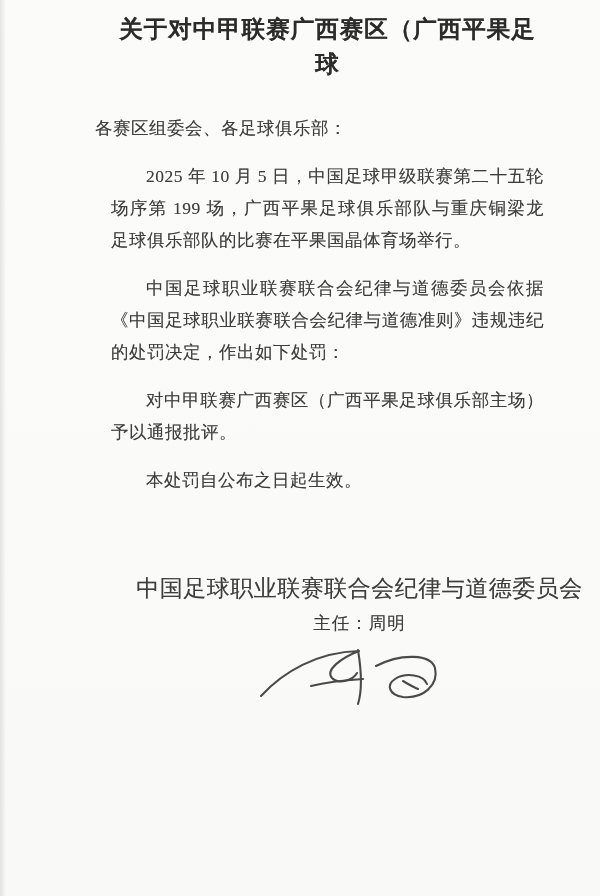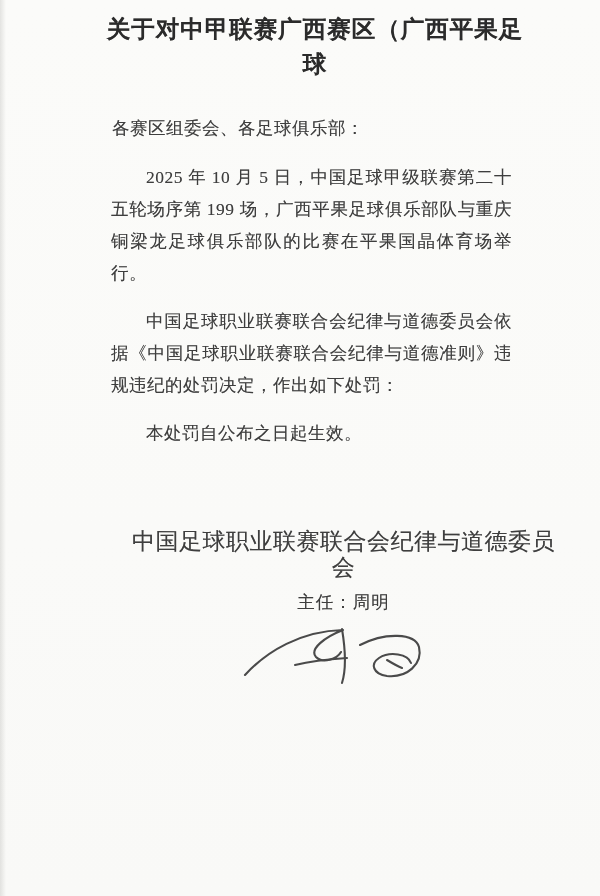--- a/index.html
+++ b/index.html
@@ -10,21 +10,21 @@
   .page {
     position: relative;
     width: 600px;
     height: 896px;
     margin: 0 auto;
     background: linear-gradient(180deg, #fbfbf9 0%, #fafaf8 60%, #f9f9f7 100%);
     overflow: hidden;
     font-family: "Liberation Serif", "DejaVu Serif", serif;
     color: #3e3e3e;
     box-sizing: border-box;
-    padding: 12px 72px 10px 95px;
+    padding: 12px 40px 10px 95px;
   }
   .page::before {
     content: "";
     position: absolute;
     left: 0; top: 0; bottom: 0;
     width: 6px;
     background: linear-gradient(90deg, rgba(120,120,115,0.18), rgba(120,120,115,0));
     pointer-events: none;
   }
   .doc-title {
@@ -32,21 +32,21 @@
     width: 440px;
     text-align: center;
     font-size: 23.5px;
     font-weight: 700;
     line-height: 35px;
     color: #2b2b2b;
     letter-spacing: 1px;
     text-shadow: 0 0 0.5px rgba(40,40,40,0.55);
   }
   .salutation {
-    margin: 17px;
+    margin: 0;
     font-size: 17.5px;
     line-height: 32px;
     letter-spacing: 0.5px;
     text-shadow: 0 0 0.4px rgba(62,62,62,0.45);
   }
   .body-para {
     margin: 16px;
     font-size: 17.5px;
     line-height: 32px;
     letter-spacing: 0.5px;
@@ -91,20 +91,21 @@
 <div class="page">
 
   <h1 class="doc-title">
     <span>关于对中甲联赛广西赛区（广西平果足球</span><br>
   </h1>
 
   <p class="salutation">各赛区组委会、各足球俱乐部：</p>
 
   <p class="body-para">2025 年 10 月 5 日，中国足球甲级联赛第二十五轮场序第 199 场，广西平果足球俱乐部队与重庆铜梁龙足球俱乐部队的比赛在平果国晶体育场举行。</p>
   <p class="body-para">中国足球职业联赛联合会纪律与道德委员会依据《中国足球职业联赛联合会纪律与道德准则》违规违纪的处罚决定，作出如下处罚：</p>
+  <p class="body-para">对中甲联赛广西赛区（广西平果足球俱乐部主场）予以通报批评。</p>
   <p class="body-para">本处罚自公布之日起生效。</p>
 
   <div class="signoff-spacer"></div>
 
   <div class="signoff">
     <p class="signoff-org">中国足球职业联赛联合会纪律与道德委员会</p>
     <p class="signoff-chief">主任：周明</p>
     <div class="signature-wrap">
       <svg width="210" height="62" viewBox="0 0 210 62" fill="none" stroke="#4a4a4a" stroke-width="2.1" stroke-linecap="round" stroke-linejoin="round" aria-label="周明">
         <path d="M 6,52 C 28,28 62,8 104,7 C 86,14 70,26 77,34 C 84,41 98,36 102,29"></path>

